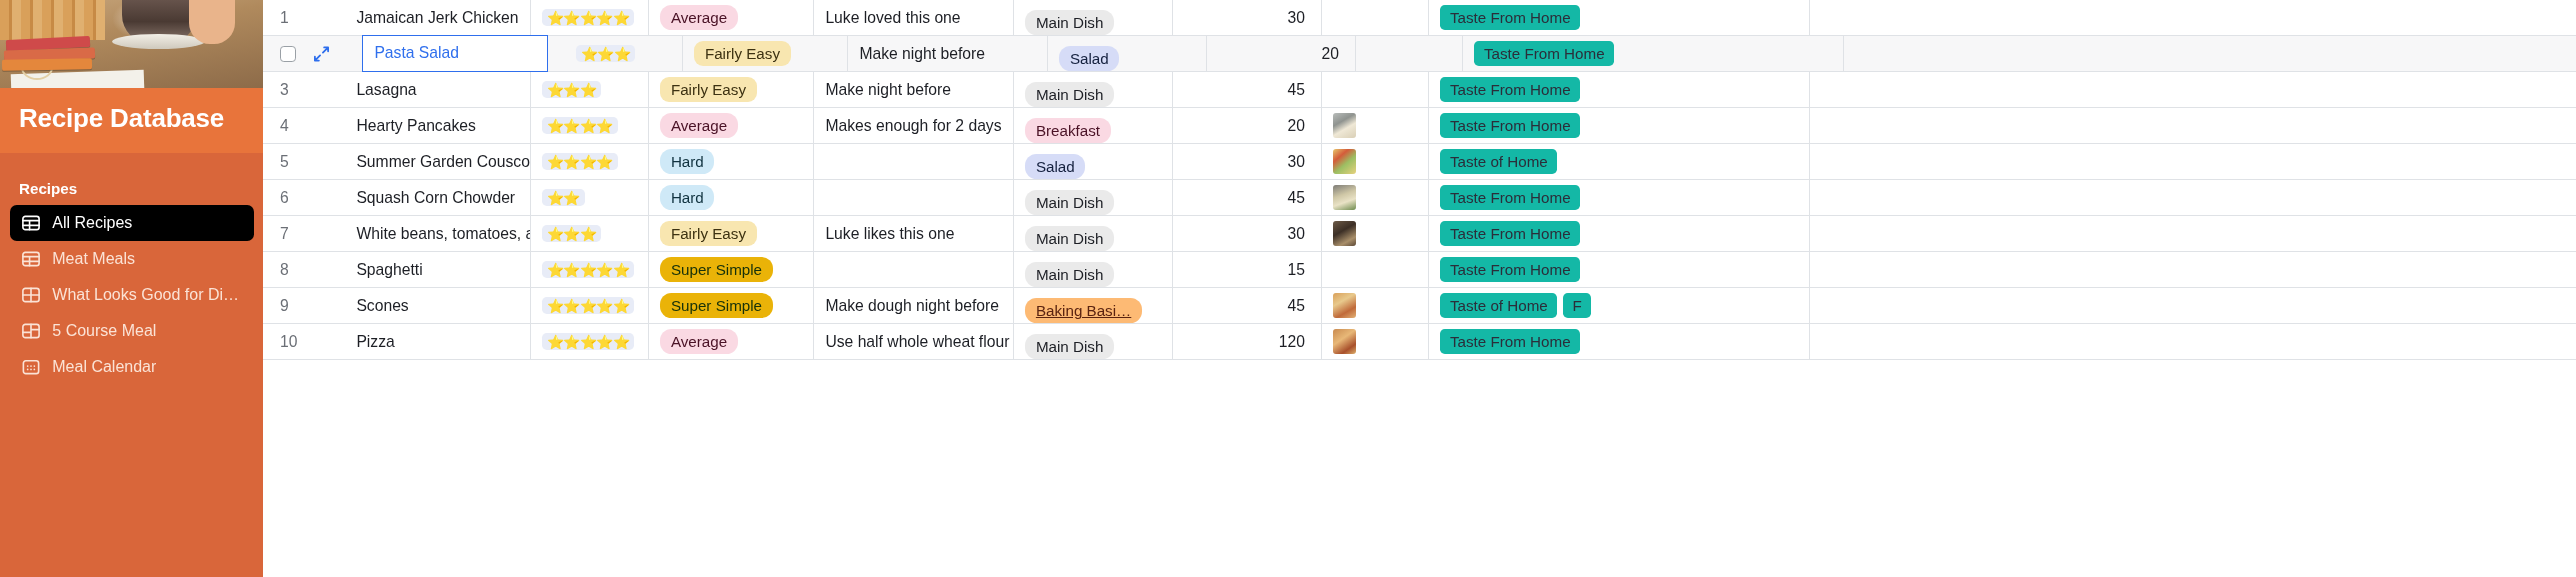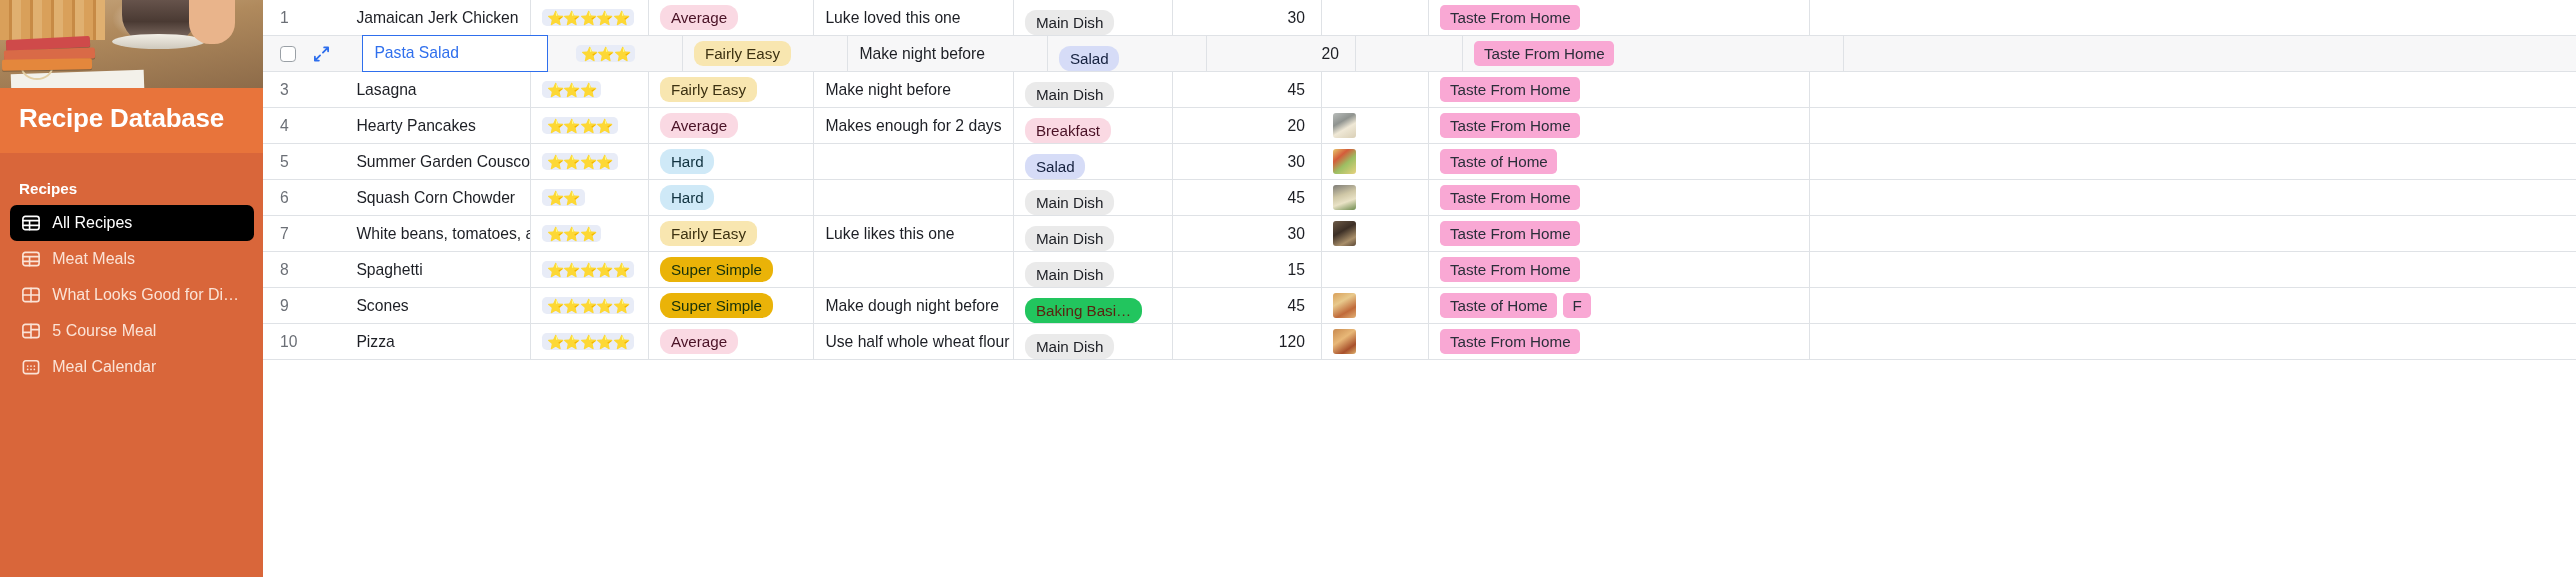--- a/index.html
+++ b/index.html
@@ -113,22 +113,22 @@
     border-radius: 11.4px; padding: 2.9px 10.5px;
     font-size: 15.2px; line-height: 1.25; white-space: nowrap;
     max-width: 100%; overflow: hidden; text-overflow: ellipsis;
   }
   .p-yellow { background: #F8E6B0; color: #3d3212; border-radius: 9px; }
   .p-pink   { background: #FAD9E3; color: #4a1226; }
   .p-blue   { background: #CFE9F7; color: #10323f; }
   .p-green  { background: #eab308; color: #16310a; }
   .p-grey   { background: #EAEAEA; color: #1d1f25; }
   .p-lav    { background: #D6DCF7; color: #15213f; }
-  .p-peach  { background: #22c55e; color: #5a2310; }
-  .p-src    { background: #f9a8d4; color: #2b2e3a; border-radius: 4.8px; padding: 2.9px 9.5px; }
+  .p-peach  { background: #fdba74; color: #5a2310; text-decoration: underline; }
+  .p-src    { background: #14b8a6; color: #2b2e3a; border-radius: 4.8px; padding: 2.9px 9.5px; }
 
   .thumb { width: 23px; height: 25px; border-radius: 2.9px; overflow: hidden; display: block; }
   .t1 { background: linear-gradient(150deg,#b9bdbb 0%,#8f938f 35%,#efe8d6 60%,#d9cfb6 100%); }
   .t2 { background: linear-gradient(140deg,#e8c86c 0%,#d45c3a 30%,#9cbf63 58%,#e7d27f 100%); }
   .t3 { background: linear-gradient(160deg,#7d7b76 0%,#cfc7a6 40%,#e9e2c6 65%,#6d8a4d 100%); }
   .t4 { background: linear-gradient(150deg,#6d5a47 0%,#3c2f26 40%,#a98f6a 75%,#5a4736 100%); }
   .t5 { background: linear-gradient(150deg,#d9a05a 0%,#e8c98c 35%,#c06a3a 70%,#e3b277 100%); }
   .t6 { background: linear-gradient(145deg,#c98a4f 0%,#e8b878 40%,#a8502b 75%,#ddb06c 100%); }
 </style>
 </head>

